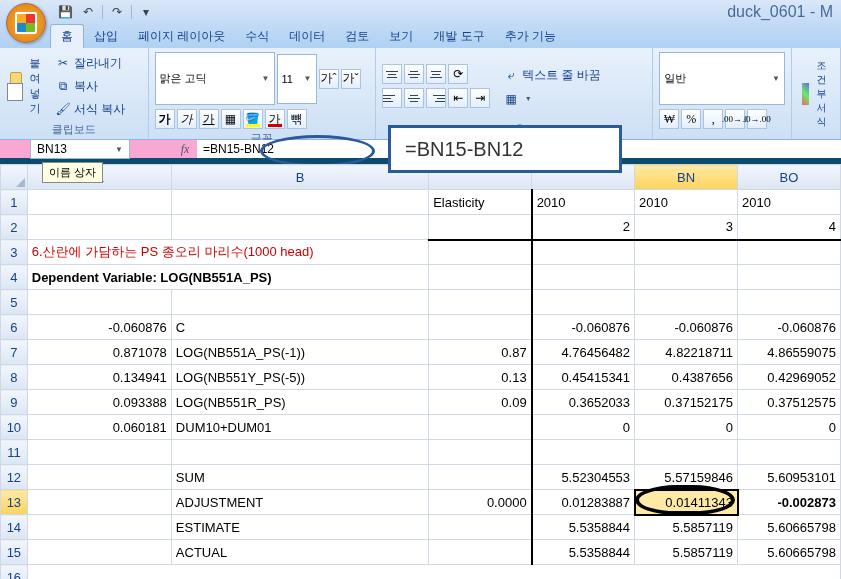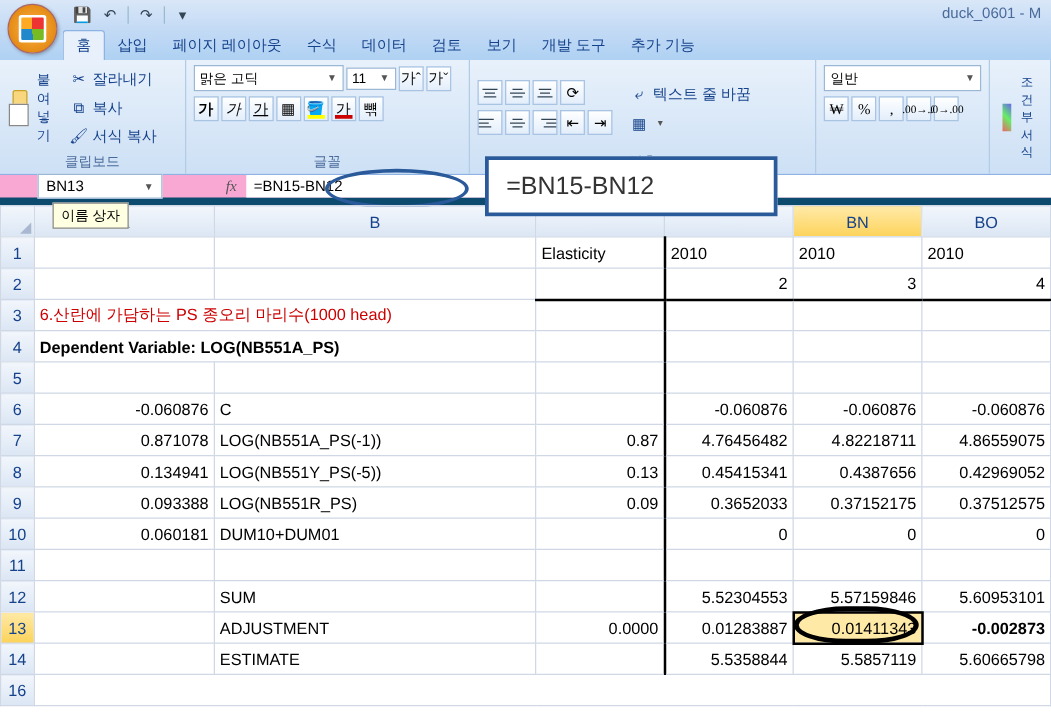--- a/index.html
+++ b/index.html
@@ -6,40 +6,40 @@
 body { background: #fff; font-size: 12px; width: 841px; height: 579px; overflow: hidden; }
 
 
 .title-bar { height: 24px; background: linear-gradient(#d9e7f8, #c3daf5); display: flex; align-items: center; padding-left: 4px; }
 .office-btn { width: 40px; height: 40px; border-radius: 50%; background: radial-gradient(#ffb347, #d97a00); position: absolute; top: 3px; left: 6px; border: 1px solid #a66; z-index: 20; box-shadow: 1px 1px 3px rgba(0,0,0,.3); display: flex; align-items: center; justify-content: center; }
 .office-btn .logo { width: 22px; height: 22px; background: #fff; border-radius: 2px; position: relative; }
 .office-btn .logo::before { content: ""; position: absolute; inset: 2px; background: conic-gradient(#e33 0 25%, #7b2 0 50%, #28c 0 75%, #fa2 0); border-radius: 1px; }
 .qat { margin-left: 54px; display: flex; gap: 6px; align-items: center; }
 .qat-icon { width: 16px; height: 16px; display: flex; align-items: center; justify-content: center; color: #345; }
 .qat-sep { width: 1px; height: 14px; background: #9bc; }
-.title-text { position: absolute; right: 8px; top: 3px; color: #4a6b9a; font-size: 12px; }
+.title-text { position: absolute; right: 8px; top: 3px; color: #4a6b9a; font-size: 16px; }
 
 
 .ribbon-tabs { height: 24px; background: linear-gradient(#c3daf5, #afd1f3); display: flex; padding-left: 50px; align-items: flex-end; }
 .tab { padding: 3px 10px; color: #15428b; cursor: pointer; border-top-left-radius: 3px; border-top-right-radius: 3px; }
 .tab.active { background: #e8f1fb; border: 1px solid #8db2e3; border-bottom: none; }
 
 
 .ribbon { height: 92px; background: linear-gradient(#e8f1fb, #cde0f5); border-bottom: 1px solid #8db2e3; display: flex; }
 .group { border-right: 1px solid #b3cce6; display: flex; flex-direction: column; justify-content: space-between; padding: 4px 6px 0; position: relative; }
 .group-label { font-size: 11px; color: #4a6b9a; text-align: center; padding: 2px 0; }
 .group-body { flex: 1; display: flex; align-items: center; gap: 4px; }
 .vstack { display: flex; flex-direction: column; gap: 2px; }
 .hstack { display: flex; gap: 2px; align-items: center; }
 .btn { padding: 2px 4px; border-radius: 2px; display: flex; align-items: center; gap: 4px; color: #15428b; cursor: pointer; font-size: 12px; }
 .paste-big { width: 42px; text-align: center; flex-direction: row; font-size: 11px; }
 .paste-big .icon { width: 26px; height: 28px; background: #f9d77e; border: 1px solid #c9a227; border-radius: 2px; position: relative; }
 .paste-big .icon::after { content: ""; position: absolute; bottom: -2px; right: -2px; width: 14px; height: 16px; background: #fff; border: 1px solid #888; }
 .icon-sm { width: 14px; height: 14px; display: inline-flex; align-items: center; justify-content: center; }
-.input-like { background: #fff; border: 1px solid #9bb7d6; padding: 2px 4px; font-size: 11px; display: flex; align-items: center; justify-content: space-between; }
+.input-like { background: #fff; border: 1px solid #9bb7d6; padding: 18px 4px; font-size: 11px; display: flex; align-items: center; justify-content: space-between; }
 .dropdown-arrow { font-size: 8px; color: #555; margin-left: 4px; }
 .toggle-sm { width: 20px; height: 20px; border: 1px solid #a9c3e3; background: linear-gradient(#fff,#e3eefb); display: flex; align-items: center; justify-content: center; font-family: serif; cursor: pointer; }
 .align-btn { width: 20px; height: 20px; border: 1px solid #a9c3e3; background: linear-gradient(#fff,#e3eefb); display: flex; flex-direction: column; justify-content: center; align-items: center; gap: 2px; cursor: pointer; }
 .align-btn span { height: 1px; background: #345; display: block; }
 
 
 .formula-bar { height: 24px; background: #f9a8d4; border-bottom: 6px solid #0c4a6e; display: flex; align-items: center; position: relative; }
 .name-box { width: 100px; margin: 2px 0 2px 30px; background: #fff; border: 1px solid #9bb7d6; padding: 2px 6px; font-size: 12px; display: flex; align-items: center; justify-content: space-between; }
 .name-tooltip { position: absolute; left: 42px; top: 22px; background: #ffffe1; border: 1px solid #888; padding: 2px 6px; font-size: 11px; z-index: 15; }
 .fx-btn { width: 24px; height: 20px; margin-left: 43px; display: flex; align-items: center; justify-content: center; font-style: italic; font-family: serif; color: #555; cursor: pointer; }
@@ -382,19 +382,28 @@
         <tr>
           <th class="rowhdr ">14</th>
           <td class=""></td>
           <td>ESTIMATE</td>
           <td class="thick-r "></td>
           <td class="num ">5.5358844</td>
           <td class="num  ">5.5857119</td>
           <td class="num ">5.60665798</td>
         </tr>
         <tr>
+          <th class="rowhdr ">15</th>
+          <td class=""></td>
+          <td>ACTUAL</td>
+          <td class="thick-r "></td>
+          <td class="num ">5.5358844</td>
+          <td class="num  ">5.5857119</td>
+          <td class="num ">5.60665798</td>
+        </tr>
+        <tr>
           <th class="rowhdr">16</th>
           <td colspan="6"></td>
         </tr>
       </tbody>
     </table>
   <div class="highlight-oval" style="left:635px;top:321px;width:100px;height:30px"></div>
 </div>
 
 </body></html>

